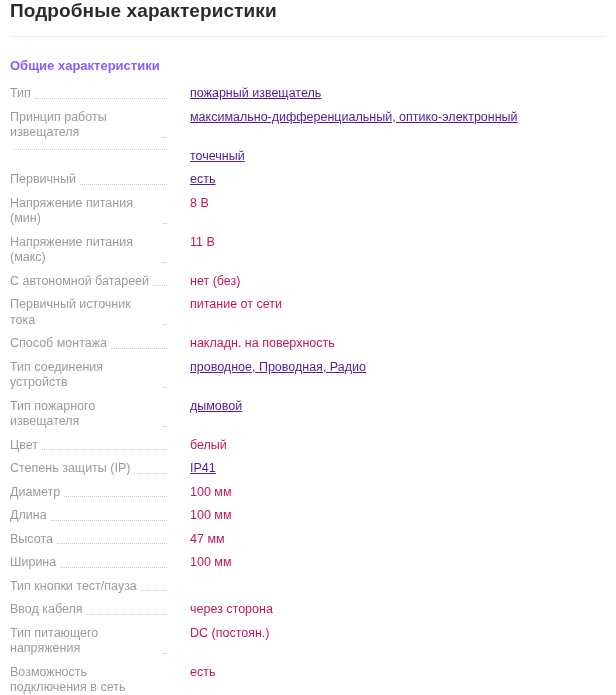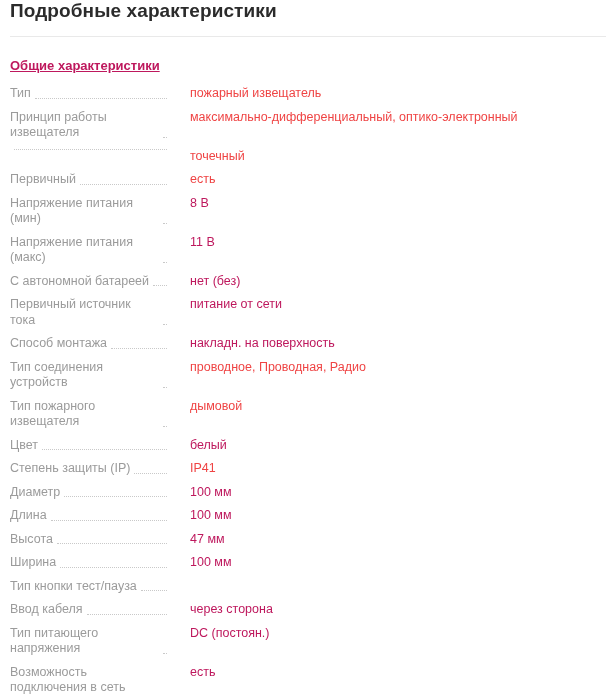--- a/index.html
+++ b/index.html
@@ -23,23 +23,22 @@
     letter-spacing: 0.1px;
   }
   .divider {
     border: none;
     border-top: 1px solid #e9e9e9;
     margin: 14px 0 0 0;
   }
   .section-title {
     font-size: 13px;
     font-weight: 700;
-    color: #be185d;
+    color: #8b5cf6;
     margin-top: 21px;
-    text-decoration: underline;
   }
   .spec-list {
     margin-top: 13px;
   }
   .spec-row {
     display: flex;
     align-items: flex-start;
     margin-bottom: 8px;
     font-size: 12.5px;
     line-height: 15.5px;
@@ -60,22 +59,23 @@
     margin: 0 0 3px 4px;
     min-width: 4px;
   }
   .spec-value {
     flex: 1;
     margin-left: 23px;
     color: #be185d;
     min-width: 0;
   }
   .spec-value.link {
-    color: #ef4444;
+    color: #4c1d95;
     cursor: pointer;
+    text-decoration: underline;
   }
 </style>
 </head>
 <body>
 
 <div class="page">
   <div class="page-title">Подробные характеристики</div>
 
   <hr class="divider">
 

